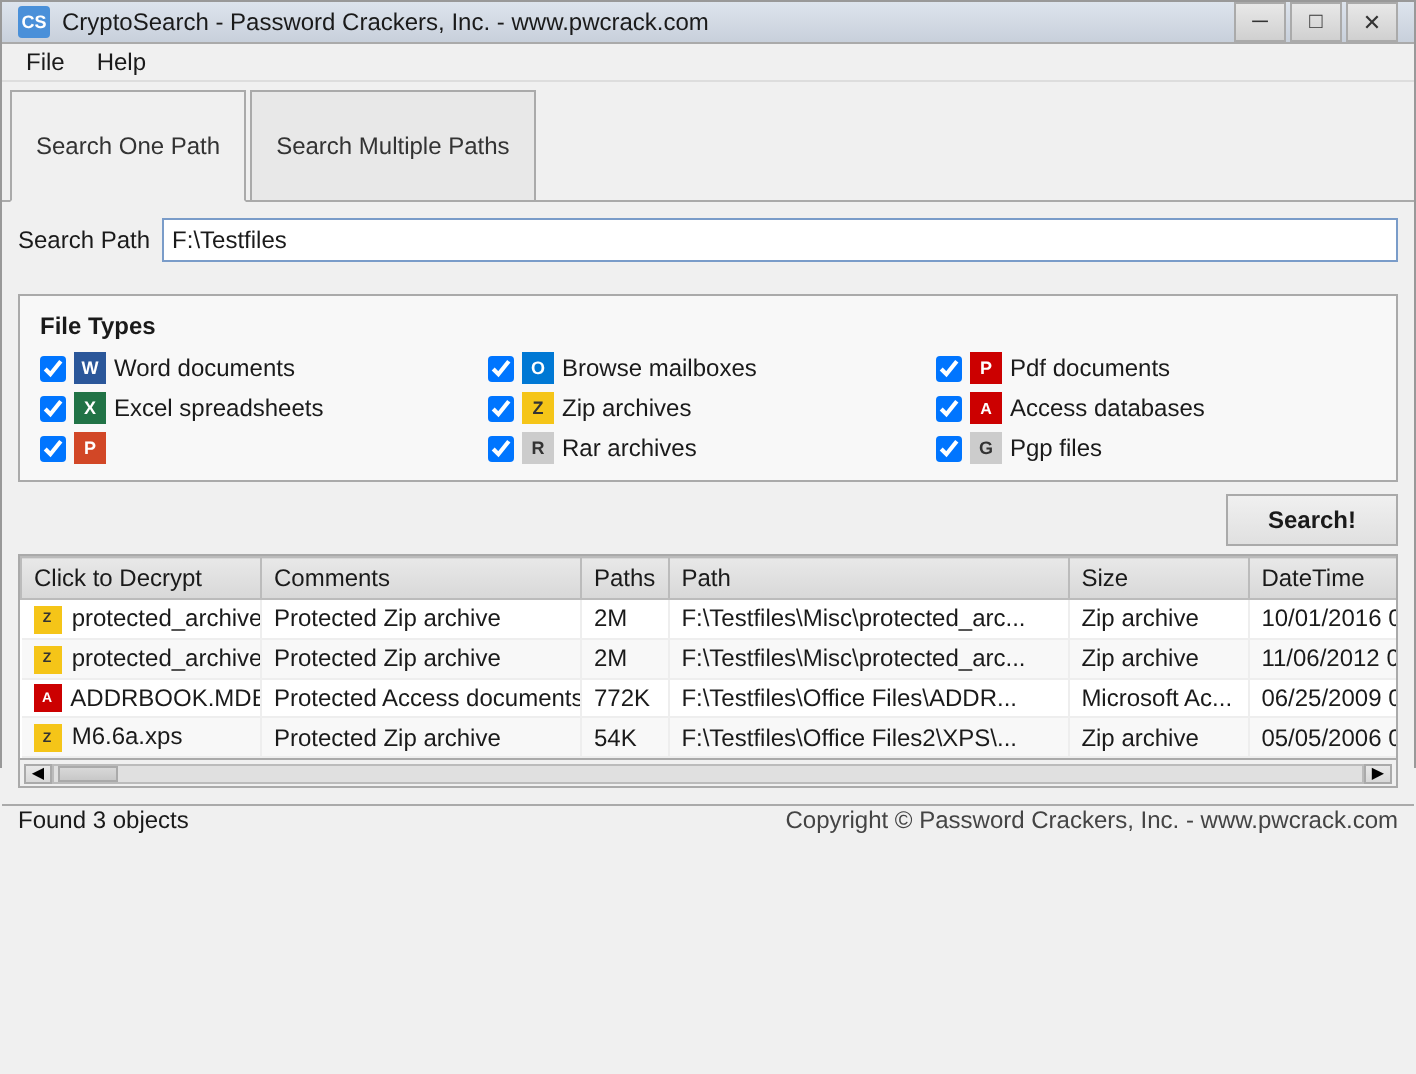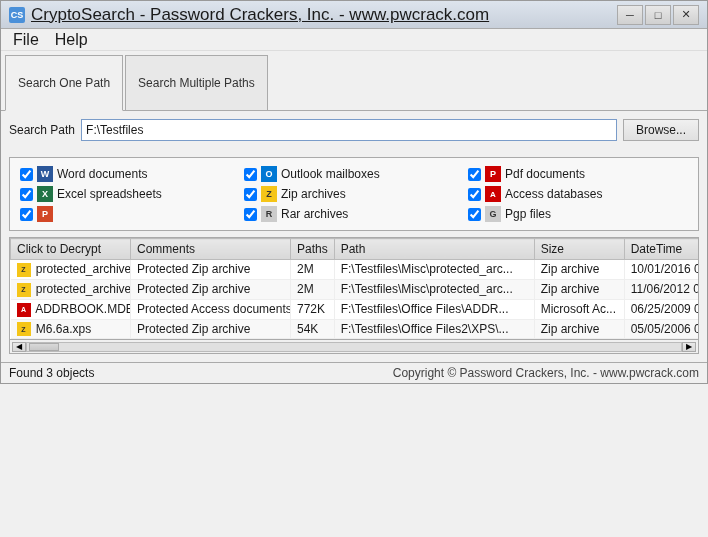--- a/index.html
+++ b/index.html
@@ -36,23 +36,22 @@
       border-radius: 2px;
       display: flex;
       align-items: center;
       justify-content: center;
       color: white;
       font-size: 9px;
       font-weight: bold;
     }
     .title-bar-text {
       flex: 1;
-      font-size: 17px;
-      color: #1a1a1a;
-      text-decoration: underline;
+      font-size: 12px;
+      color: #1a1a1a;
     }
     .title-bar-buttons {
       display: flex;
       gap: 2px;
     }
     .title-btn {
       width: 26px;
       height: 20px;
       background: linear-gradient(to bottom, #e8e8e8, #d0d0d0);
       border: 1px solid #aaa;
@@ -67,21 +66,21 @@
       background: #f0f0f0;
       height: 22px;
       display: flex;
       align-items: center;
       padding: 0 4px;
       border-bottom: 1px solid #ddd;
     }
     .menu-item {
       padding: 2px 8px;
       cursor: pointer;
-      font-size: 16px;
+      font-size: 12px;
       color: #1a1a1a;
     }
     .tabs-bar {
       background: #f0f0f0;
       display: flex;
       padding: 4px 4px 0 4px;
       border-bottom: 1px solid #aaa;
     }
     .tab {
       padding: 20px 12px;
@@ -344,37 +343,37 @@
   <div class="tabs-bar">
     <div class="tab active">Search One Path</div>
     <div class="tab">Search Multiple Paths</div>
   </div>
 
   <div class="content-area">
 
     <div class="search-path-row">
       <span class="search-path-label">Search Path</span>
       <input class="search-path-input" type="text" value="F:\Testfiles" style="">
-      <button class="browse-btn">Browse...</button>
     </div>
 
     <div class="spacer"></div>
 
     <div class="file-types-group">
+      <div class="file-types-title">File Types</div>
       <div class="file-types-grid">
 
         <div class="file-type-item">
           <input type="checkbox" checked="" style="">
           <div class="ft-icon ft-icon-word">W</div>
           <span>Word documents</span>
         </div>
         <div class="file-type-item">
           <input type="checkbox" checked="" style="">
           <div class="ft-icon ft-icon-outlook">O</div>
-          <span>Outlook mailboxes</span>
+          <span>Browse mailboxes</span>
         </div>
         <div class="file-type-item">
           <input type="checkbox" checked="" style="">
           <div class="ft-icon ft-icon-pdf">P</div>
           <span>Pdf documents</span>
         </div>
 
         <div class="file-type-item">
           <input type="checkbox" checked="" style="">
           <div class="ft-icon ft-icon-excel">X</div>
@@ -401,20 +400,23 @@
           <span>Rar archives</span>
         </div>
         <div class="file-type-item">
           <input type="checkbox" checked="" style="">
           <div class="ft-icon ft-icon-pgp">G</div>
           <span>Pgp files</span>
         </div>
       </div>
     </div>
 
+    <div class="search-btn-row">
+      <button class="search-btn">Search!</button>
+    </div>
 
     <div class="results-table-container">
       <div class="table-scroll">
         <table class="results-table">
           <thead>
             <tr>
               <th>Click to Decrypt</th>
               <th>Comments</th>
               <th>Paths</th>
               <th>Path</th>

